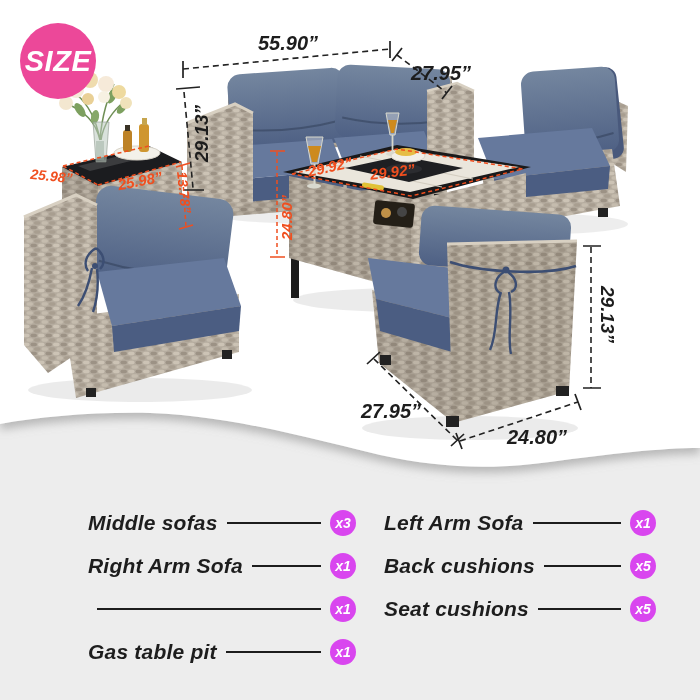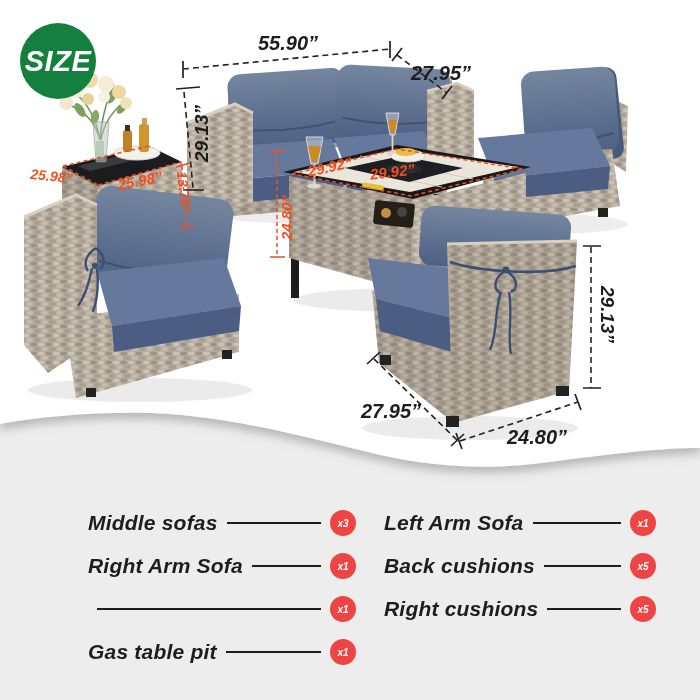--- a/index.html
+++ b/index.html
@@ -1,30 +1,30 @@
 <!DOCTYPE html>
 <html><head>
 <meta charset="utf-8">
 <style>
   html,body{margin:0;padding:0;background:#fff;}
   .stage{position:relative;width:700px;height:700px;background:#fff;overflow:hidden;
          font-family:"Liberation Sans",sans-serif;font-style:italic;}
   #scene{position:absolute;left:0;top:0;}
   .size-badge{position:absolute;left:20px;top:23px;width:76px;height:76px;border-radius:50%;
-      background:#15803d;color:#fff;display:flex;align-items:center;justify-content:center;
+      background:#ec4899;color:#fff;display:flex;align-items:center;justify-content:center;
       font-size:29px;font-weight:700;letter-spacing:.5px;}
   .list-area{position:absolute;top:508px;left:0;width:700px;display:flex;padding-left:33px;}
   .col{display:flex;flex-direction:column;}
   .col-left{margin-left:55px;width:268px;}
   .col-right{margin-left:28px;width:272px;}
   .item-row{display:flex;align-items:center;height:30px;margin-bottom:13px;}
   .item-label{font-size:21px;font-weight:700;color:#1d1d1d;white-space:nowrap;letter-spacing:.2px;}
   .item-line{flex:1;border-top:2px solid #1d1d1d;margin:0 9px;}
-  .item-badge{flex:none;width:26px;height:26px;border-radius:50%;background:#ef4444;color:#fff;
-      font-size:10px;font-weight:700;display:flex;align-items:center;justify-content:center;}
+  .item-badge{flex:none;width:26px;height:26px;border-radius:50%;background:#d946ef;color:#fff;
+      font-size:14px;font-weight:700;display:flex;align-items:center;justify-content:center;}
   
   .dimline{fill:none;stroke-width:1.6;}
   .dk{stroke:#222;stroke-dasharray:6 4;}
   .or{stroke:#f04f1f;stroke-dasharray:4 3;stroke-width:1.5;}
   .tick{fill:none;stroke-width:1.7;stroke-dasharray:none;}
   .tk-dk{stroke:#222;}
   .tk-or{stroke:#f04f1f;}
   .dim{font-family:"Liberation Sans",sans-serif;font-weight:700;fill:#1d1d1d;}
   .dim-lg{font-size:20px;}
   .dim-md{font-size:19px;}
@@ -284,20 +284,20 @@
       <span class="item-label">Left Arm Sofa</span>
       <span class="item-line"></span>
       <span class="item-badge">x1</span>
     </div>
     <div class="item-row">
       <span class="item-label">Back cushions</span>
       <span class="item-line"></span>
       <span class="item-badge">x5</span>
     </div>
     <div class="item-row">
-      <span class="item-label">Right cushions</span>
+      <span class="item-label">Seat cushions</span>
       <span class="item-line"></span>
       <span class="item-badge">x5</span>
     </div>
   </div>
 </div>
 
 </div>
 
 </body></html>

